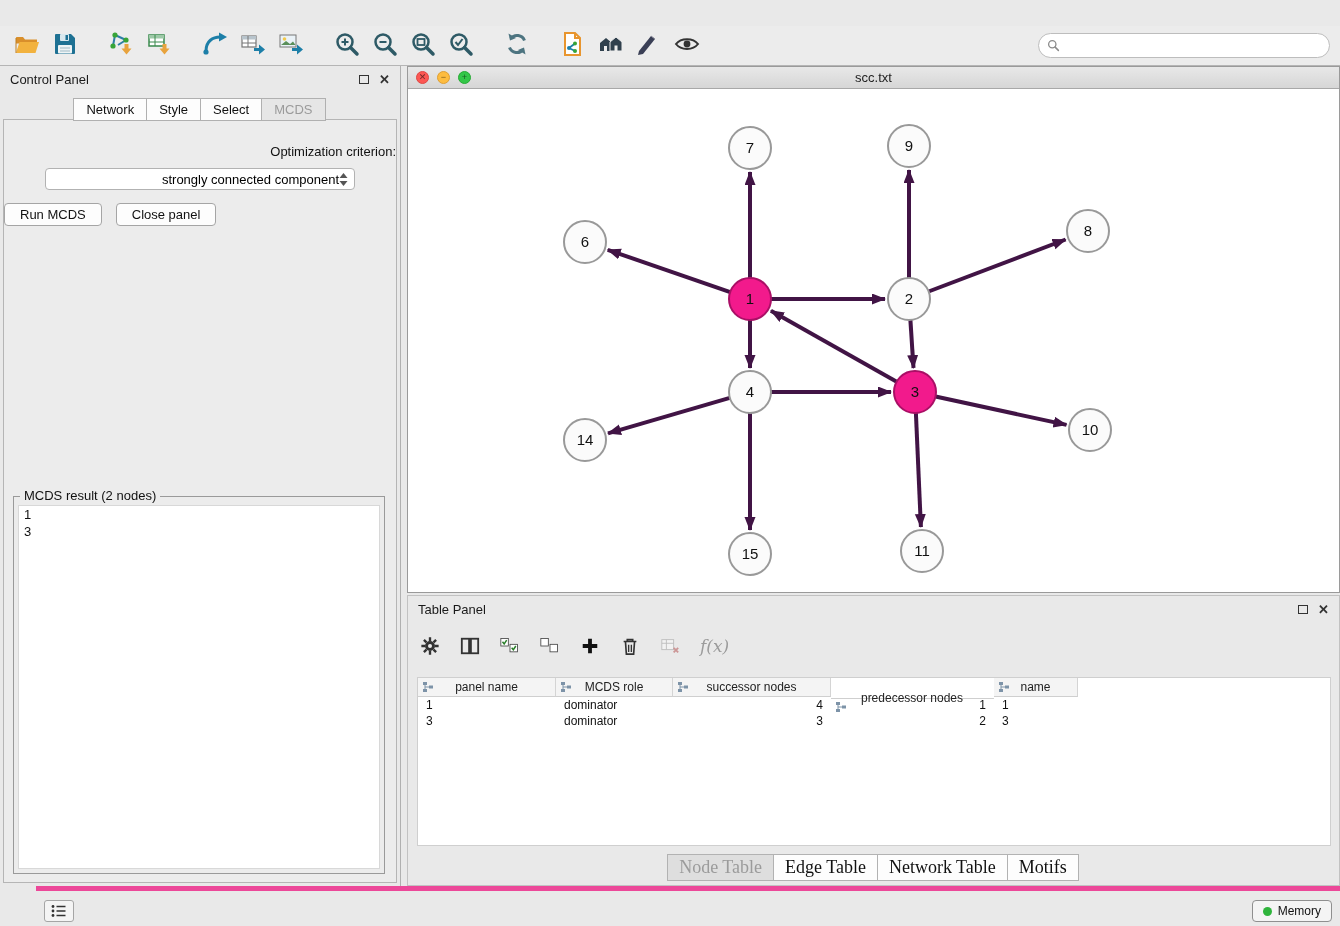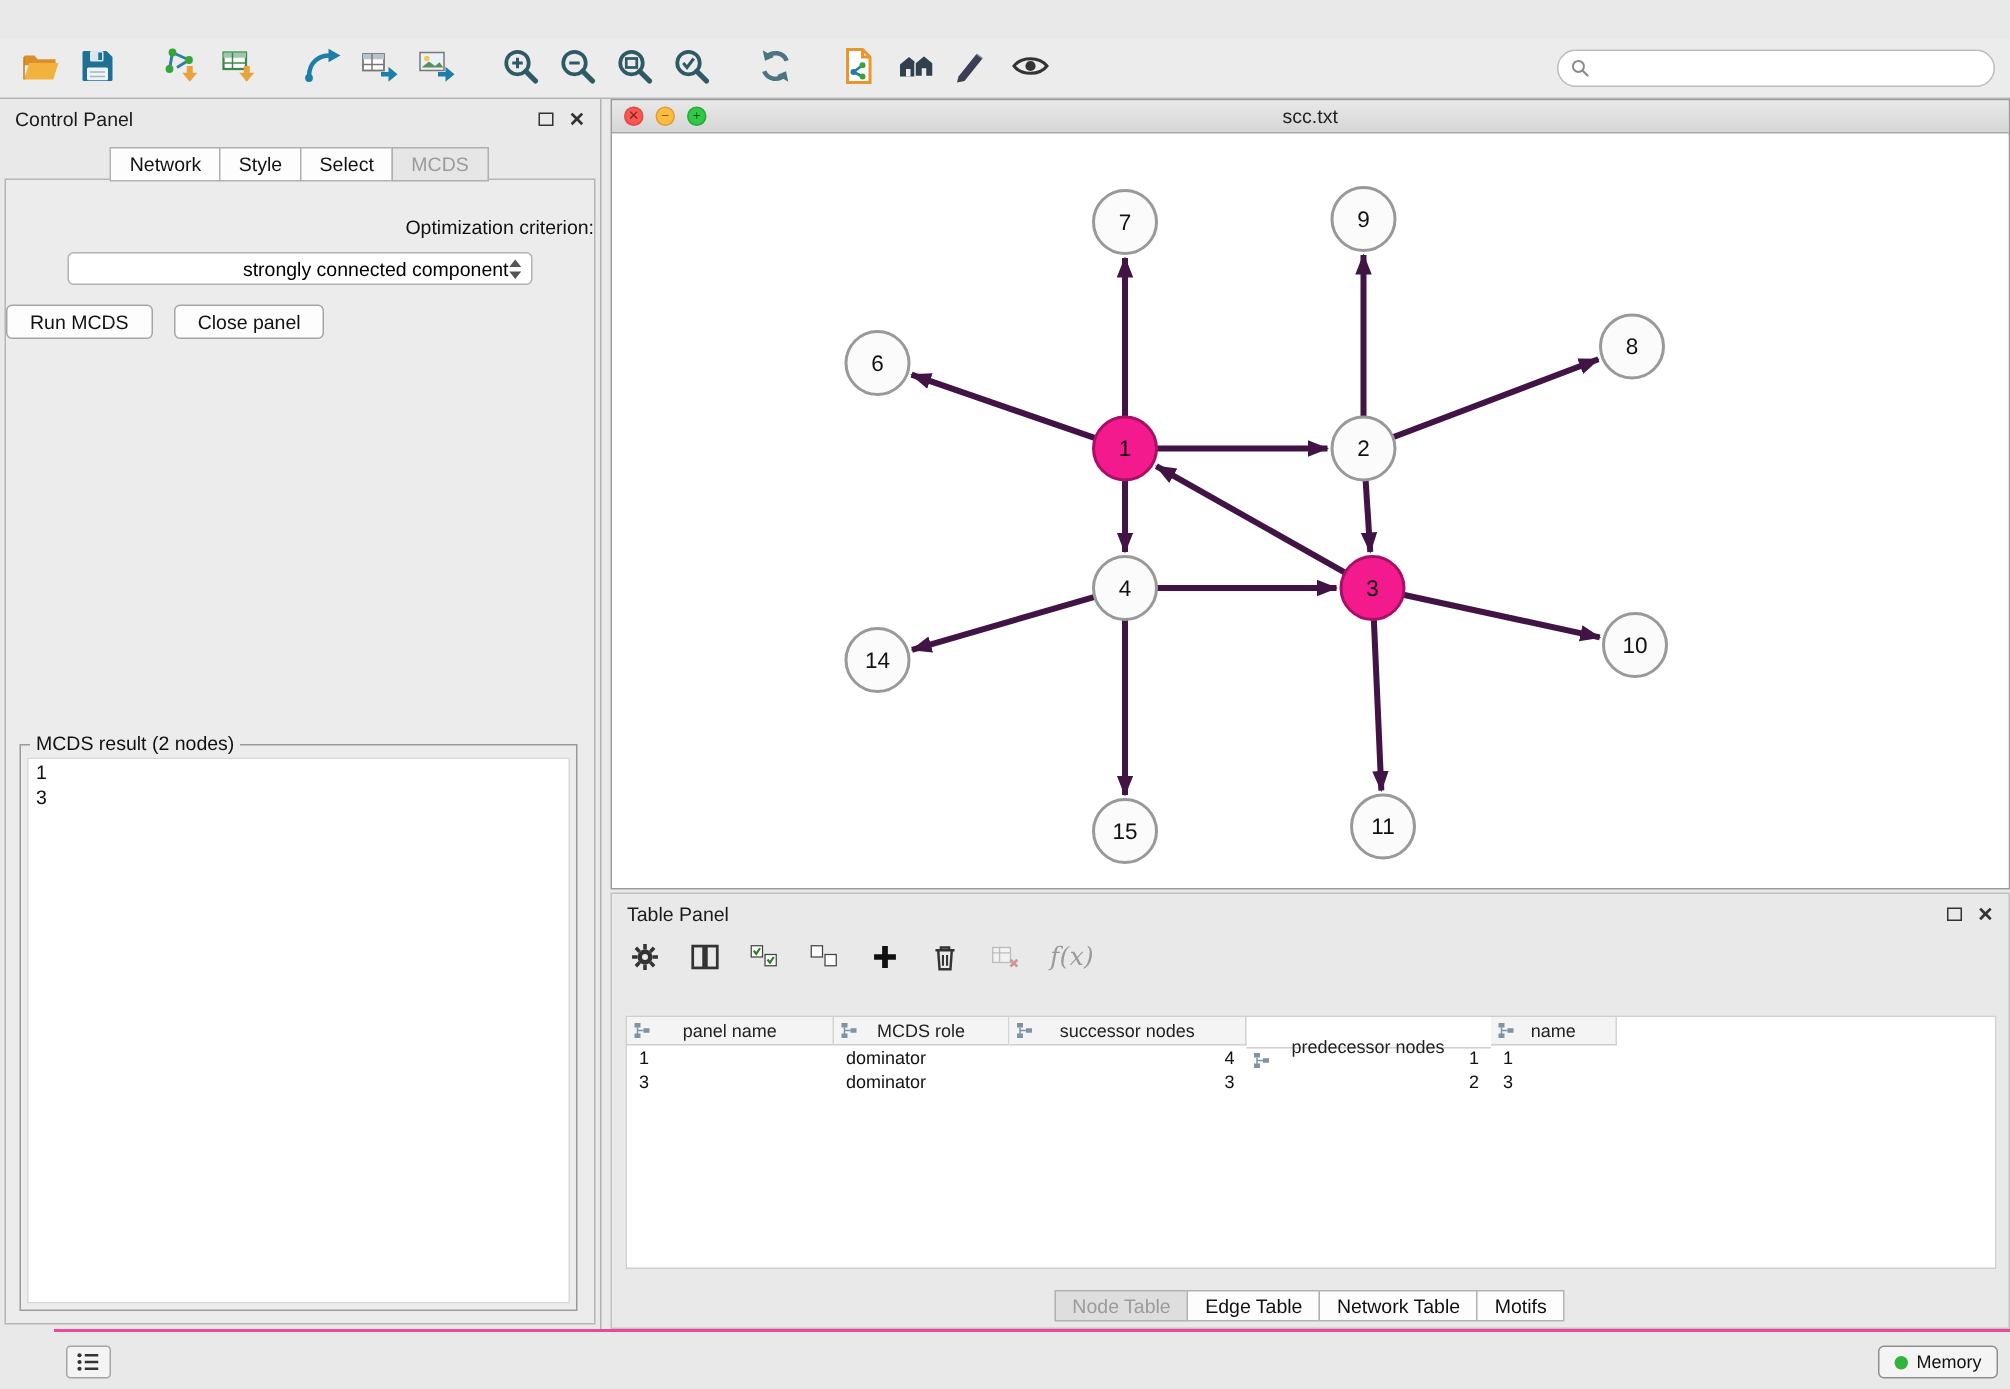--- a/index.html
+++ b/index.html
@@ -49,35 +49,35 @@
   .tl.red { background:#fc5753; border:1px solid #df4744; }
   .tl.yellow { background:#fdbc40; border:1px solid #de9f34; }
   .tl.green { background:#33c748; border:1px solid #27aa35; }
   .nw-title { position:absolute; left:0; right:0; text-align:center; font-size:13px; color:#222; pointer-events:none; }
   .nw-canvas { position:absolute; top:23px; left:0; right:0; bottom:0; background:#fff; }
   .nw-canvas svg text { font-family:"Liberation Sans", sans-serif; }
 
   
   .table-panel { position:absolute; left:407px; top:595px; width:933px; bottom:40px; background:#e9e9e9; border:1px solid #c2c2c2; }
   .tp-toolbar { position:absolute; top:26px; left:12px; height:40px; display:flex; gap:20px; align-items:center; }
-  .tp-btn { border:none; background:transparent; cursor:pointer; display:flex; align-items:flex-start; justify-content:center; height:28px; }
+  .tp-btn { border:none; background:transparent; cursor:pointer; display:flex; align-items:flex-end; justify-content:center; height:28px; }
   .tp-btn svg { width:20px; height:20px; }
   .fx { font-family:"DejaVu Serif", serif; font-style:italic; font-size:17px; color:#9b9b9b; }
   .tp-table { position:absolute; top:81px; left:9px; right:8px; height:169px; background:#fff; border:1px solid #cfcfcf; overflow:hidden; }
   .thead { display:flex; height:19px; }
   .th { position:relative; display:flex; align-items:center; justify-content:center; background:#f4f4f4; border-right:1px solid #d4d4d4; border-bottom:1px solid #cfcfcf; font-size:12px; color:#222; cursor:pointer; flex-shrink:0; }
   .th-icon { position:absolute; left:4px; top:3px; }
   .tr { display:flex; height:16px; align-items:center; }
   .td { font-size:12px; color:#111; padding:0 8px; flex-shrink:0; overflow:hidden; white-space:nowrap; }
   .tp-tabs { position:absolute; bottom:4px; left:0; right:0; display:flex; justify-content:center; }
-  .tp-tab { padding:2px 11px; font-size:13px; border:1px solid #b2b2b2; background:#fdfdfd; color:#111; margin-left:-1px; cursor:pointer; }
+  .tp-tab { padding:2px 11px; font-size:18px; border:1px solid #b2b2b2; background:#fdfdfd; color:#111; margin-left:-1px; cursor:pointer;font-family:Liberation Serif, serif; }
   .tp-tab.active { background:#dedede; color:#9b9b9b; }
 
   
-  .statusbar { position:absolute; left:0; right:0; bottom:0; height:40px; background:#e9e9e9; border-top:2px solid #ec4899;margin-left:36px; }
+  .statusbar { position:absolute; left:0; right:0; bottom:0; height:40px; background:#e9e9e9; border-top:5px solid #ec4899;margin-left:36px; }
   .sb-left { position:absolute; left:8px; top:9px; width:30px; height:22px; border:1px solid #a5a5a5; border-radius:3px; background:#f4f4f4; display:flex; align-items:center; justify-content:center; cursor:pointer; }
   .sb-mem { position:absolute; right:8px; top:9px; height:22px; border:1px solid #8f8f8f; border-radius:4px; background:#f4f4f4; display:flex; align-items:center; gap:6px; padding:0 10px; font-size:12px; color:#111; cursor:pointer; }
   .mem-dot { width:9px; height:9px; border-radius:50%; background:#2fb43c; }
 </style>
 </head>
 <body>
 
 <div class="app">
 
 

